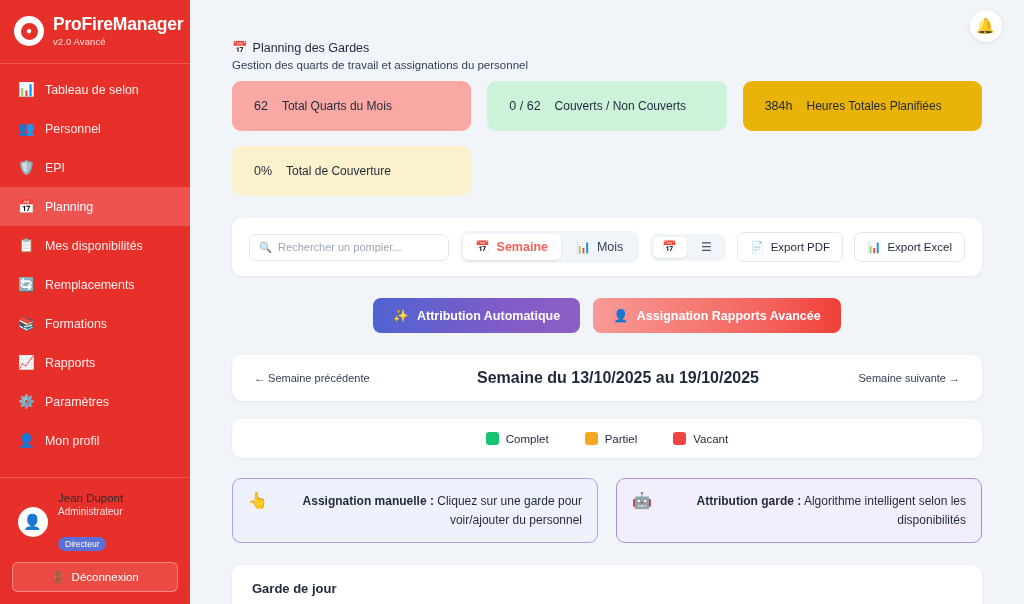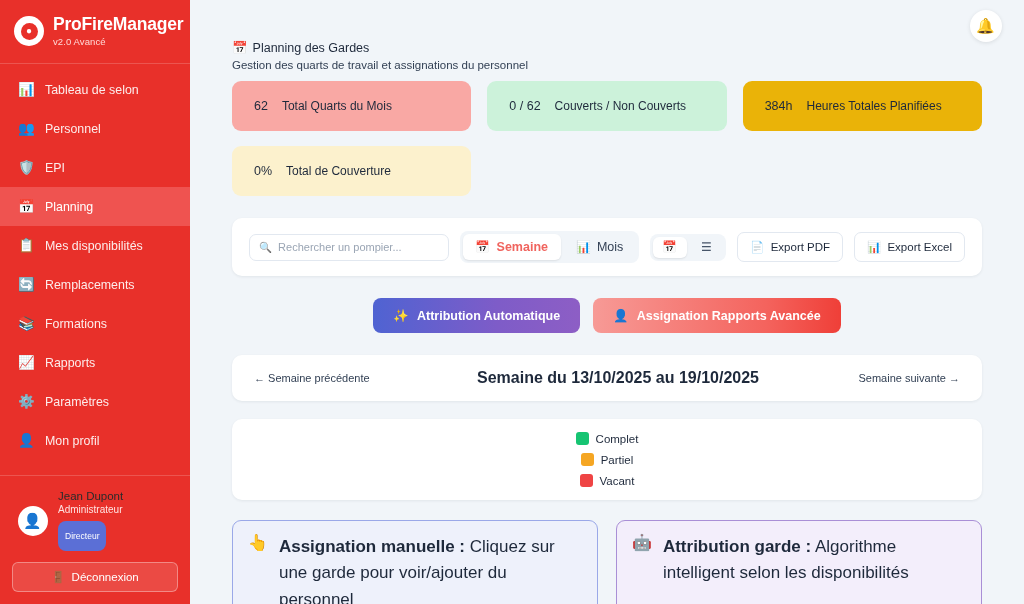--- a/index.html
+++ b/index.html
@@ -59,23 +59,23 @@
   .user-row { display: flex; align-items: center; gap: 10px; padding: 4px 0 0 6px; }
   .avatar {
     width: 30px; height: 30px; border-radius: 50%; background: #fff;
     display: flex; align-items: center; justify-content: center;
     font-size: 15px; color: #64748b; flex: 0 0 auto;
   }
   .user-meta { display: flex; flex-direction: column; gap: 2px; }
   .user-name { font-size: 11.5px; color: #2b2b2b; font-weight: normal; }
   .user-role { font-size: 10px; color: #ffe3e1; }
   .user-badge {
-    margin-top: 4px; align-self: flex-start;
+    margin-top: 18px; align-self: flex-start;
     background: #5b6fd6; color: #fff; font-size: 8.5px;
-    padding: 10px 7px; border-radius: 8px;
+    padding: 2px 7px; border-radius: 8px;
   }
   .logout {
     margin-top: 11px; width: 100%;
     background: #eb4a44; border: 1px solid rgba(255,255,255,.35);
     border-radius: 6px; color: #fff; font-size: 11.5px;
     padding: 7px 0; cursor: pointer;
     display: flex; align-items: center; justify-content: center; gap: 6px;
     font-family: "Liberation Sans", sans-serif;
   }
 
@@ -163,34 +163,34 @@
 
   .weeknav {
     margin-top: 22px; padding: 14px 22px;
     display: flex; align-items: center; justify-content: space-between;
   }
   .wk-link { font-size: 11px; color: #334155; cursor: pointer; }
   .wk-title { font-size: 16px; font-weight: bold; color: #1e293b; margin-left: 8px; }
 
   .legend {
     margin-top: 18px; padding: 13px 0;
-    display: flex; align-items: center; justify-content: center; gap: 8px; flex-direction: column;
+    display: flex; align-items: center; justify-content: center; gap: 36px;
   }
   .lg { display: flex; align-items: center; gap: 7px; font-size: 11.5px; color: #1e293b; }
   .sw { width: 13px; height: 13px; border-radius: 3px; }
 
   .infos { display: flex; gap: 18px; margin-top: 20px; }
   .info {
     flex: 1; border-radius: 9px; padding: 13px 15px;
     display: flex; gap: 11px; align-items: flex-start;
   }
   .info-a { background: #eef1fb; border: 1px solid #9aa8e8; }
   .info-b { background: #f3eefb; border: 1px solid #a98fd6; }
   .info-ico { font-size: 16px; line-height: 1.1; flex: 0 0 auto; }
-  .info-txt { font-size: 17px; color: #1e293b; line-height: 1.55; }
+  .info-txt { font-size: 12px; color: #1e293b; line-height: 1.55; text-align: right; }
   .info-txt b { font-weight: bold; }
 
   .bottom { margin-top: 22px; padding: 16px 20px 20px 20px; }
   .bottom-title { font-size: 13px; font-weight: bold; color: #1e293b; }
   .bottom-row { display: flex; gap: 170px; margin-top: 9px; }
   .bottom-chip { font-size: 11px; color: #64748b; display: flex; align-items: center; gap: 5px; }
 </style>
 </head>
 <body>
 

